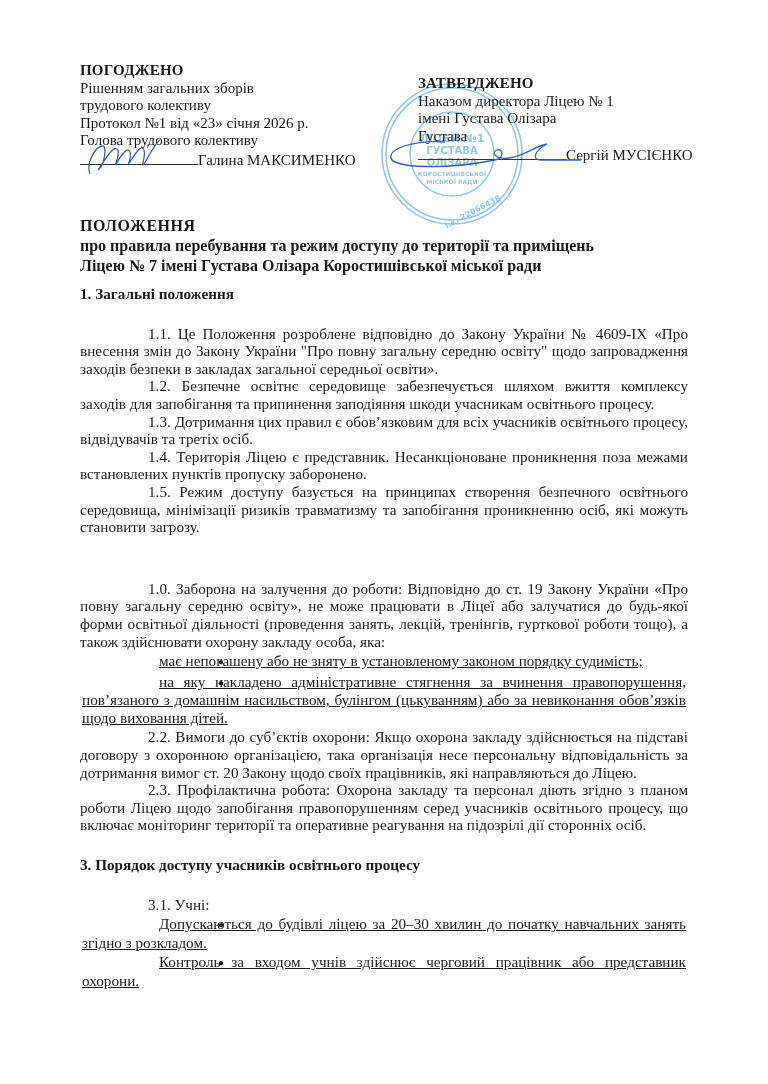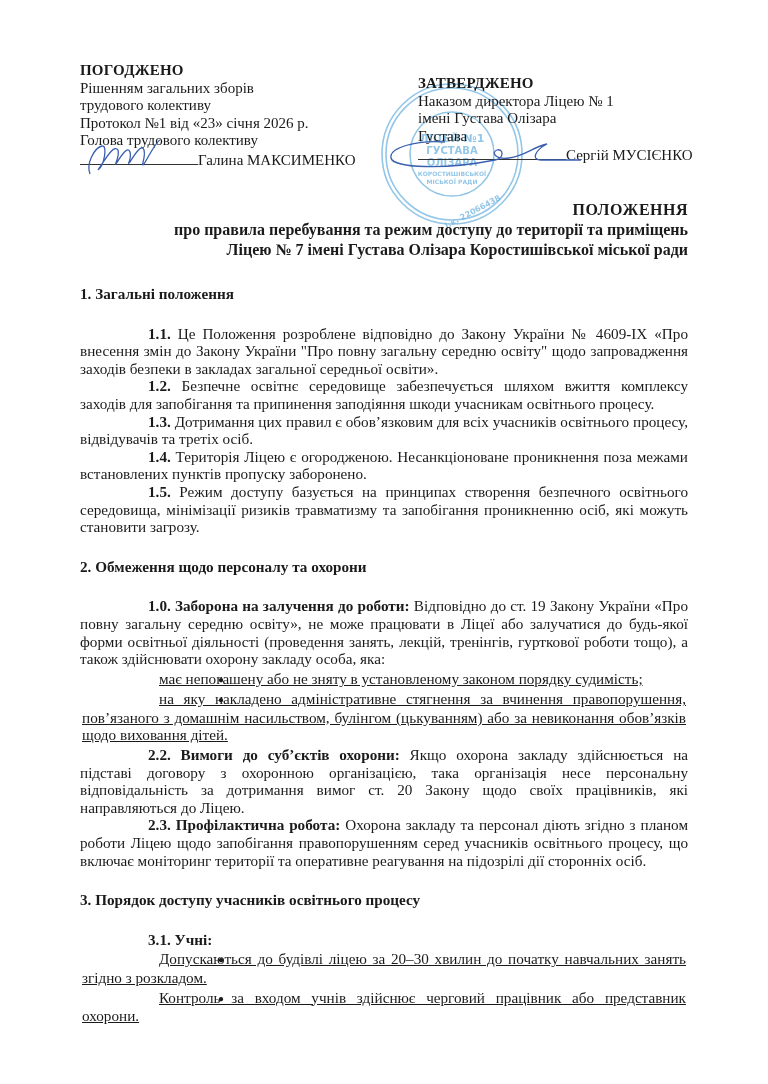--- a/index.html
+++ b/index.html
@@ -12,28 +12,28 @@
   .page { position: absolute; left: 0; top: 0; width: 768px; height: 1084px; }
   .hdr-block { position: absolute; line-height: 17.5px; font-size: 15px; }
   .hdr-left { left: 80px; top: 62px; width: 320px; }
   .hdr-right { left: 418px; top: 75px; width: 320px; }
   .hdr-title { font-weight: bold; letter-spacing: 0.2px; }
   .sign-line { white-space: nowrap; }
   .sign-underline { display: inline-block; border-bottom: 1px solid #333; height: 14px; vertical-align: baseline; }
   .stamp { position: absolute; left: 378px; top: 80px; width: 148px; height: 148px; pointer-events: none; }
   .signature { position: absolute; pointer-events: none; }
 
-  .title-block { position: absolute; left: 80px; top: 200px; width: 608px; text-align: right; font-weight: bold; line-height: 20px; }
+  .title-block { position: absolute; left: 80px; top: 216px; width: 608px; text-align: left; font-weight: bold; line-height: 20px; }
   .title-main { font-size: 16px; letter-spacing: 0.5px; }
   .title-sub { font-size: 16px; }
 
   .body { position: absolute; left: 80px; top: 285px; width: 608px; line-height: 17.6px; font-size: 15.2px; }
   .section-heading { font-weight: bold; margin: 0; }
   .para { margin: 0; text-align: justify; text-indent: 68px; }
-  .para b { font-weight: bold; }
+  .para b { font-weight: normal; }
   .bullet { margin: 2px; text-align: justify; text-indent: 68px; text-decoration: underline; }
   .bullet-dot { display: inline-block; width: 9px; font-size: 10px; vertical-align: 1px; }
   .gap-m { height: 22px; }
 </style>
 </head>
 <body>
 
 <div class="page">
 
   <div class="hdr-block hdr-left">
@@ -88,25 +88,24 @@
   </div>
 
   <div class="body">
 
     <p class="section-heading">1. Загальні положення</p>
     <div class="gap-m"></div>
 
     <p class="para"><b>1.1.</b><span> Це Положення розроблене відповідно до Закону України № 4609-IX «Про внесення змін до Закону України "Про повну загальну середню освіту" щодо запровадження заходів безпеки в закладах загальної середньої освіти».</span></p>
     <p class="para"><b>1.2.</b><span> Безпечне освітнє середовище забезпечується шляхом вжиття комплексу заходів для запобігання та припинення заподіяння шкоди учасникам освітнього процесу.</span></p>
     <p class="para"><b>1.3.</b><span> Дотримання цих правил є обов’язковим для всіх учасників освітнього процесу, відвідувачів та третіх осіб.</span></p>
-    <p class="para"><b>1.4.</b><span> Територія Ліцею є огородженою. Несанкціоноване проникнення поза межами встановлених пунктів пропуску заборонено.</span></p>
+    <p class="para"><b>1.4.</b><span> Територія Ліцею є представник. Несанкціоноване проникнення поза межами встановлених пунктів пропуску заборонено.</span></p>
     <p class="para"><b>1.5.</b><span> Режим доступу базується на принципах створення безпечного освітнього середовища, мінімізації ризиків травматизму та запобігання проникненню осіб, які можуть становити загрозу.</span></p>
 
     <div class="gap-m"></div>
-    <p class="section-heading">2. Обмеження щодо персоналу та охорони</p>
     <div class="gap-m"></div>
 
     <p class="para"><b>1.0. Заборона на залучення до роботи:</b><span> Відповідно до ст. 19 Закону України «Про повну загальну середню освіту», не може працювати в Ліцеї або залучатися до будь-якої форми освітньої діяльності (проведення занять, лекцій, тренінгів, гурткової роботи тощо), а також здійснювати охорону закладу особа, яка:</span></p>
     <p class="bullet"><span class="bullet-dot">●</span><span>має непогашену або не зняту в установленому законом порядку судимість;</span></p>
     <p class="bullet"><span class="bullet-dot">●</span><span>на яку накладено адміністративне стягнення за вчинення правопорушення, пов’язаного з домашнім насильством, булінгом (цькуванням) або за невиконання обов’язків щодо виховання дітей.</span></p>
     <p class="para"><b>2.2. Вимоги до суб’єктів охорони:</b><span> Якщо охорона закладу здійснюється на підставі договору з охоронною організацією, така організація несе персональну відповідальність за дотримання вимог ст. 20 Закону щодо своїх працівників, які направляються до Ліцею.</span></p>
     <p class="para"><b>2.3. Профілактична робота:</b><span> Охорона закладу та персонал діють згідно з планом роботи Ліцею щодо запобігання правопорушенням серед учасників освітнього процесу, що включає моніторинг території та оперативне реагування на підозрілі дії сторонніх осіб.</span></p>
 
     <div class="gap-m"></div>
     <p class="section-heading">3. Порядок доступу учасників освітнього процесу</p>

